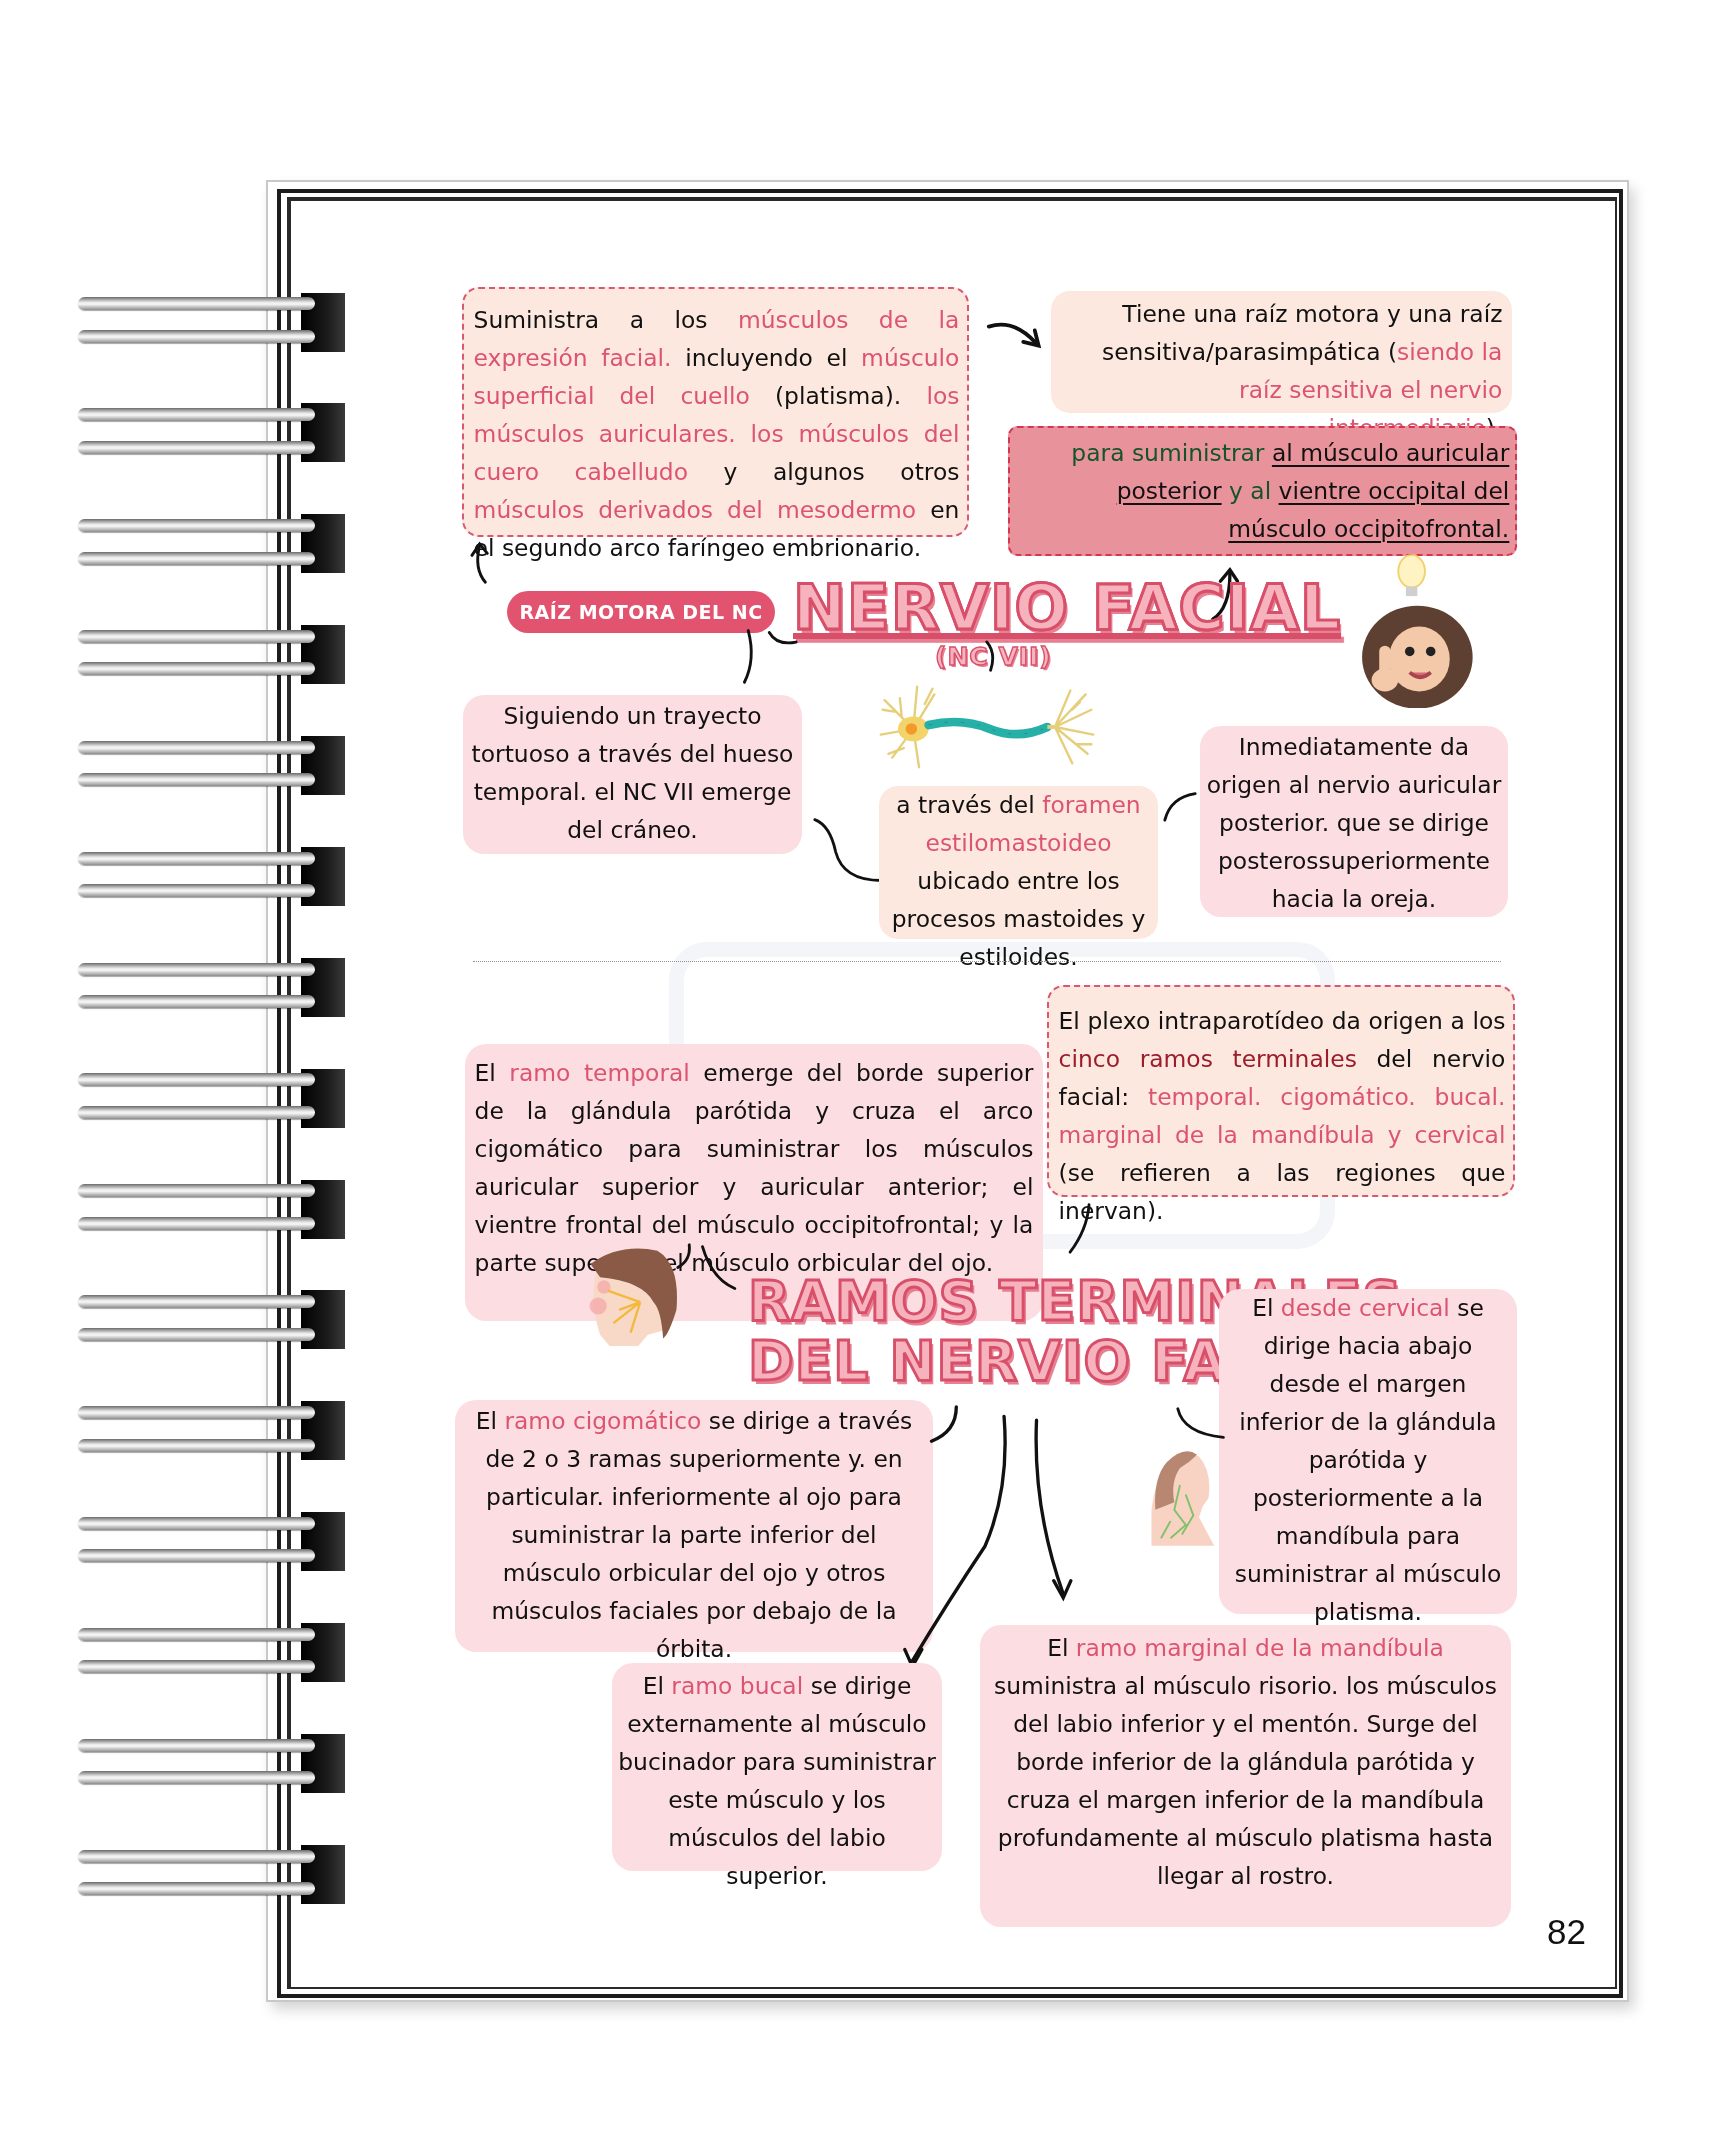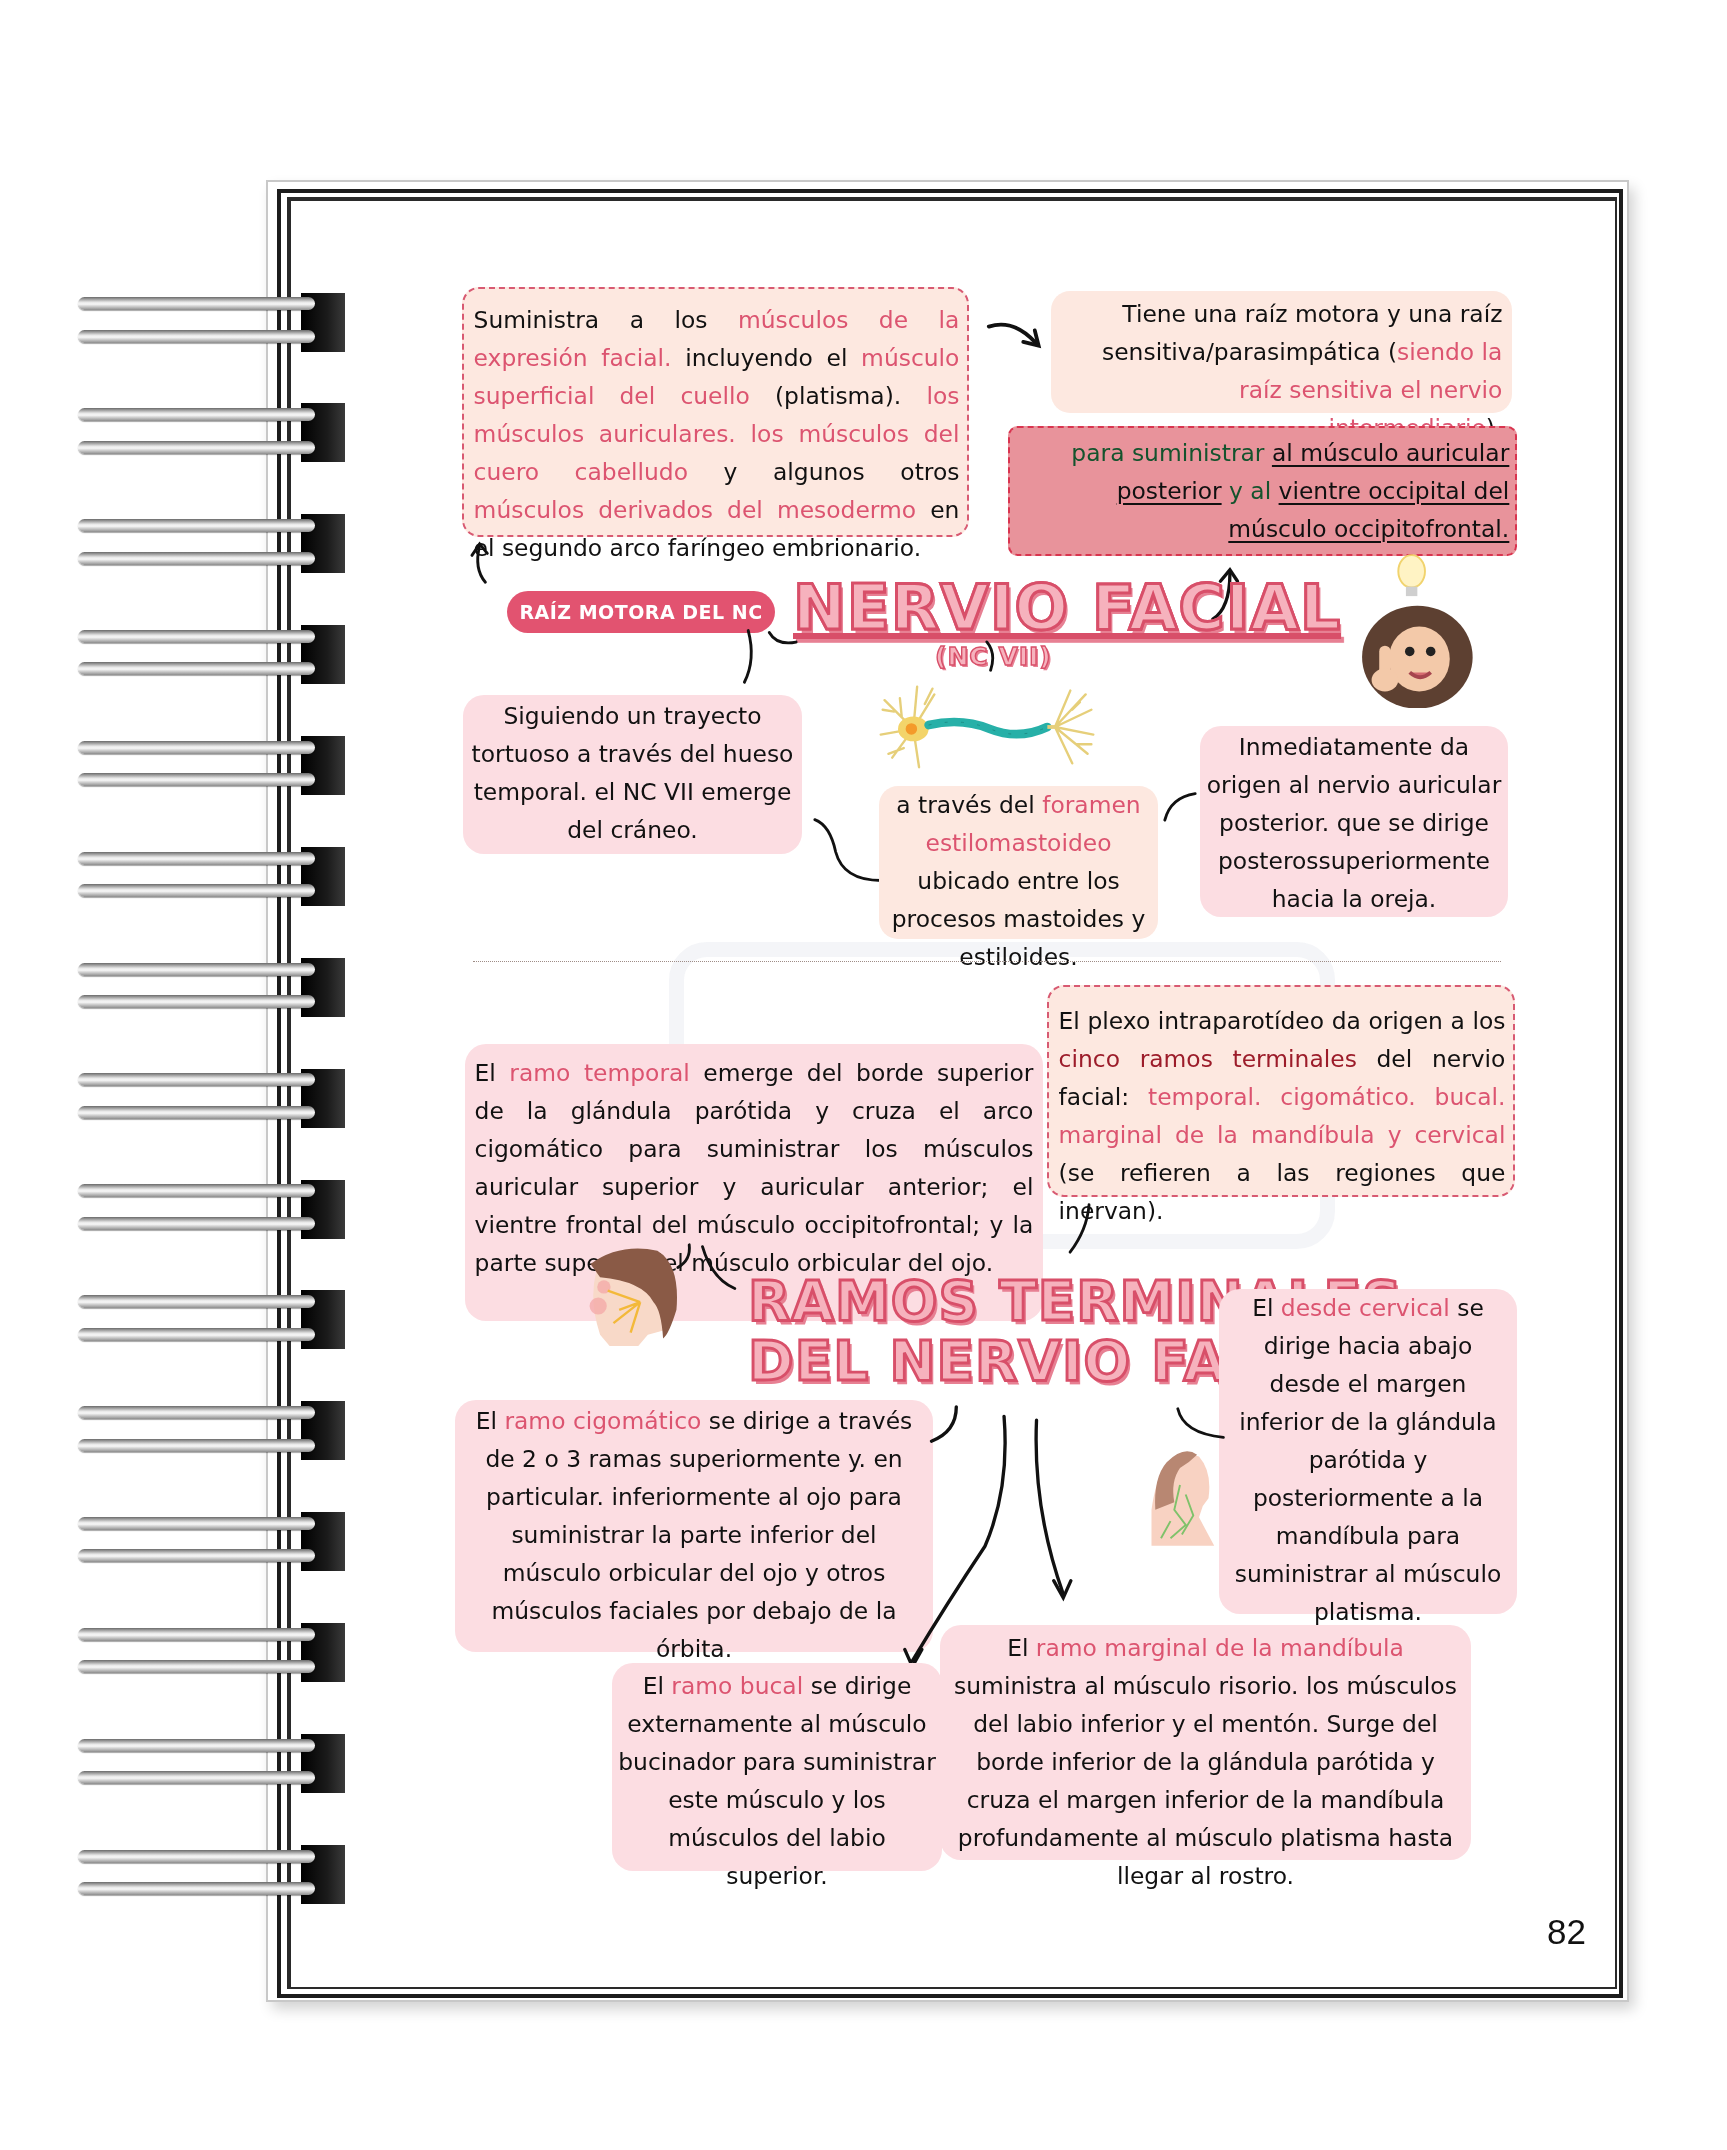--- a/index.html
+++ b/index.html
@@ -237,18 +237,18 @@
   <path d="M110 14 Q116 90 90 150 Q50 210 14 270" stroke="#111" stroke-width="3.5" fill="none" stroke-linecap="round"></path>
   <path d="M6 258 L14 276 L24 258" stroke="#111" stroke-width="3.5" fill="none" stroke-linecap="round"></path>
   <path d="M144 18 Q140 110 172 200" stroke="#111" stroke-width="3.5" fill="none" stroke-linecap="round"></path>
   <path d="M162 186 L172 204 L180 186" stroke="#111" stroke-width="3.5" fill="none" stroke-linecap="round"></path>
 </svg>
 
 <div class="box pink center" style="left:612px; top:1663px; width:330px; height:208px; padding:3.8px 5.7px 0 5.7px;">
   <span>El </span><span class="hl">ramo bucal</span><span> se dirige externamente al músculo bucinador para suministrar este músculo y los músculos del labio superior.</span>
 </div>
 
-<div class="box pink center" style="left:940px; top:1625px; width:531px; height:235px; padding:3.8px 5.7px 0 5.7px;">
+<div class="box pink center" style="left:980px; top:1625px; width:531px; height:302px; padding:3.8px 5.7px 0 5.7px;">
   <span>El </span><span class="hl">ramo marginal de la mandíbula</span><span> suministra al músculo risorio. los músculos del labio inferior y el mentón. Surge del borde inferior de la glándula parótida y cruza el margen inferior de la mandíbula profundamente al músculo platisma hasta llegar al rostro.</span>
 </div>
 
 <div class="page-number">82</div>
 
 
 </body></html>

